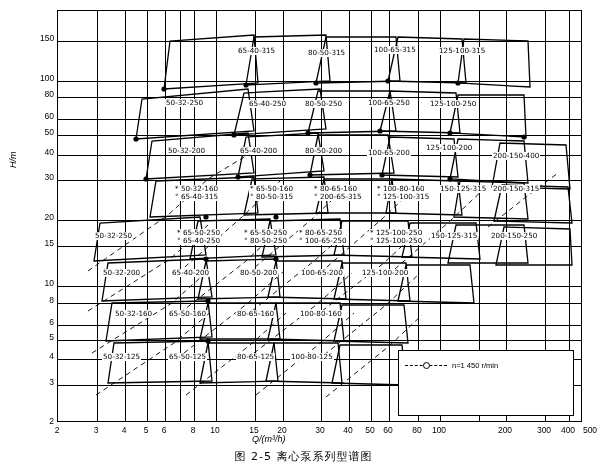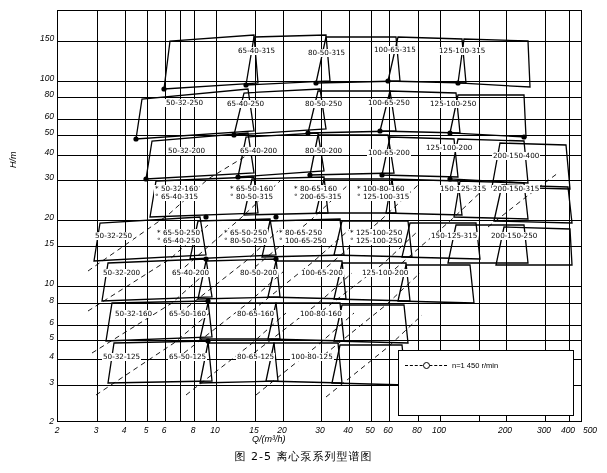--- a/index.html
+++ b/index.html
@@ -26,21 +26,20 @@
   .hline{left:0;right:0;height:1px;}
   .major{background:#000;width:1.2px;}
   .hmajor{background:#000;height:1.2px;}
 
   
   .xlab,.ylab{
     position:absolute;
     font-size:8.5px;
     color:#000;
     white-space:nowrap;
-    font-style:italic;
   }
   .xlab{top:425px;transform:translateX(-50%);}
   .ylab{left:40px;transform:translateY(-50%);text-align:right;width:14px;}
   #ylabel{
     position:absolute;left:8px;top:168px;
     font-size:9px;font-style:italic;
     transform:rotate(-90deg);
     transform-origin:left top;
     white-space:nowrap;
   }
@@ -59,21 +58,21 @@
   .cell{
     position:absolute;
     font-size:7.2px;
     line-height:1.15;
     white-space:nowrap;
     color:#000;
     background:#fff;
     padding:0 1px;
     font-family:"DejaVu Sans", sans-serif;
   }
-  .cell.two{line-height:1.1;}
+  .cell.two{line-height:1.1;margin-left:20px;}
 
   
   #legend{
     position:absolute;
     left:398px;top:350px;
     width:176px;height:66px;
     border:1.2px solid #000;
     background:#fff;
     box-sizing:border-box;
     padding:5px 6px;
@@ -279,21 +278,21 @@
         <circle cx="150" cy="290" r="2.6"></circle>
           <circle cx="150" cy="330" r="2.6"></circle>
       </g>
     </svg>
 
     <div class="cell" style="left:179px;top:36px">65-40-315</div>
     <div class="cell" style="left:249px;top:38px">80-50-315</div>
     <div class="cell" style="left:315px;top:35px">100-65-315</div>
     <div class="cell" style="left:380px;top:36px">125-100-315</div>
     <div class="cell" style="left:107px;top:88px">50-32-250</div>
-    <div class="cell" style="left:168px;top:89px">65-40-250</div>
+    <div class="cell" style="left:190px;top:89px">65-40-250</div>
     <div class="cell" style="left:246px;top:89px">80-50-250</div>
     <div class="cell" style="left:309px;top:88px">100-65-250</div>
     <div class="cell" style="left:371px;top:89px">125-100-250</div>
     <div class="cell" style="left:109px;top:136px">50-32-200</div>
     <div class="cell" style="left:181px;top:136px">65-40-200</div>
     <div class="cell" style="left:246px;top:136px">80-50-200</div>
     <div class="cell" style="left:309px;top:138px">100-65-200</div>
     <div class="cell" style="left:367px;top:133px">125-100-200</div>
     <div class="cell" style="left:434px;top:141px">200-150-400</div>
     <div class="cell" style="left:381px;top:174px">150-125-315</div>

